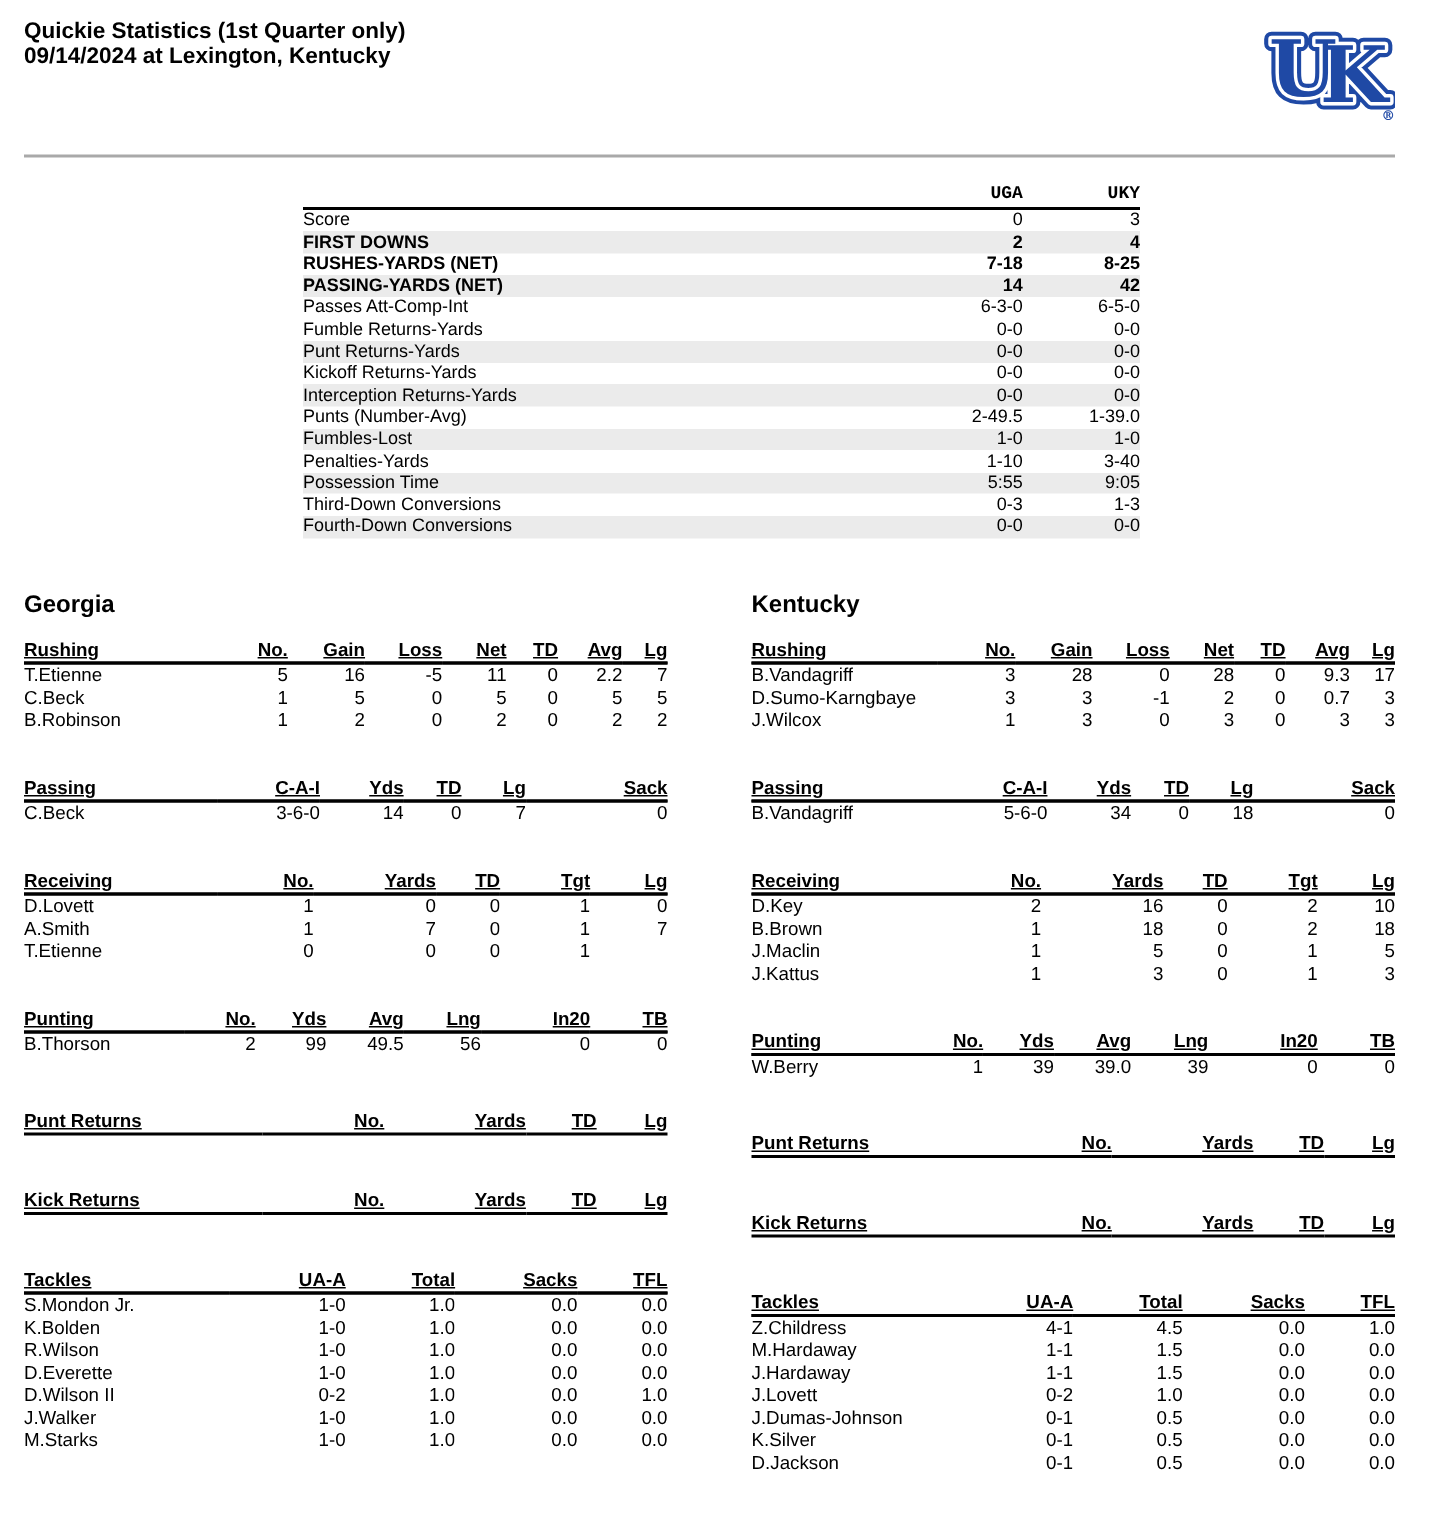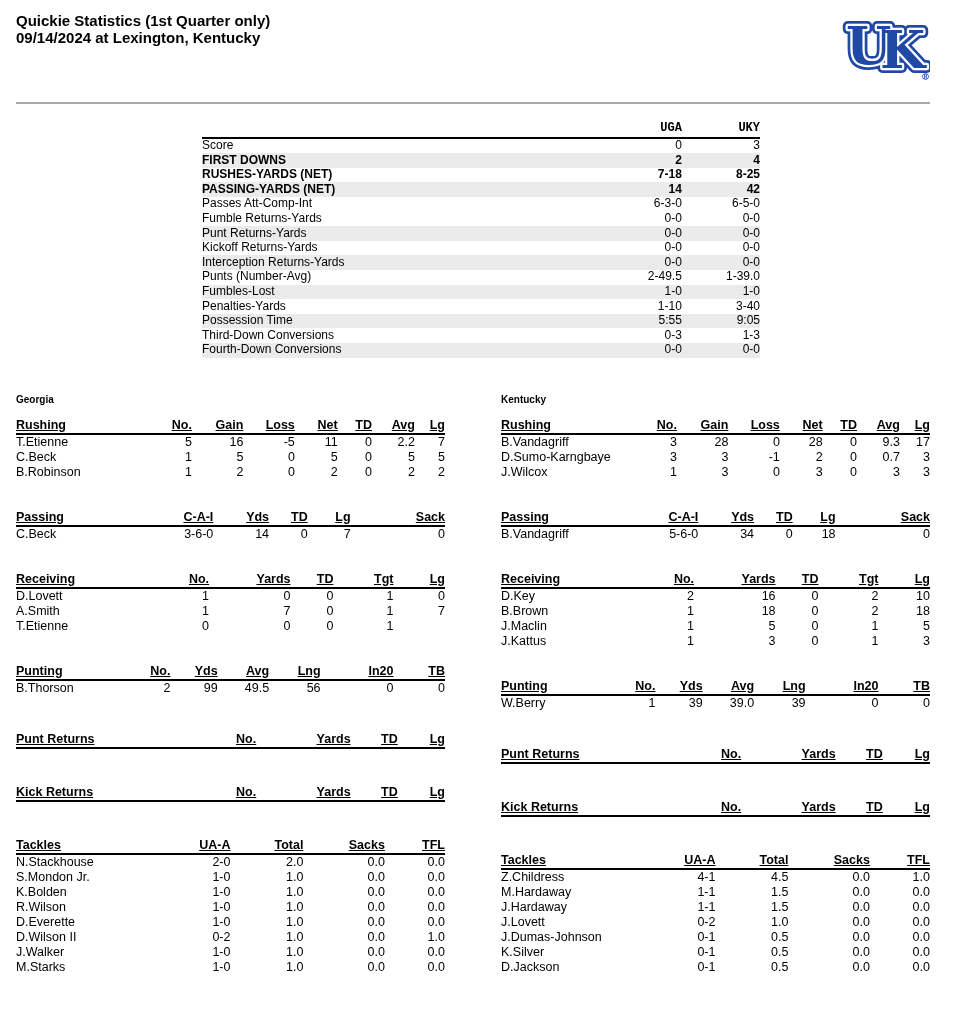--- a/index.html
+++ b/index.html
@@ -34,21 +34,21 @@
   
   .summary{margin-top:18px;margin-left:186px;width:558px;}
   .summary .tbl{font-size:12px;line-height:13.6px;}
   .summary .tbl thead tr{border-bottom:2px solid #000;font-family:Liberation Mono, monospace;}
   .t-summary th:nth-child(1){width:72%;}
   .t-summary th:nth-child(2){width:14%;}
   .t-summary th:nth-child(3){width:14%;}
 
   
   .teams{display:grid;grid-template-columns:1fr 1fr;column-gap:56px;margin-top:36px;}
-  .team-name{font-size:10px;font-weight:bold;margin-bottom:13px;}
+  .team-name{font-size:16px;font-weight:bold;margin-bottom:13px;}
   .team .tbl{font-size:12.5px;line-height:14px;}
   .team .tbl thead tr{border-bottom:2px solid #000;}
   .team .tbl th{text-decoration:underline;}
   .sect{margin-top:30px;}
   .sect-lg{margin-top:36px;}
 
   .t-rushing th:nth-child(1){width:29%}.t-rushing th:nth-child(2){width:12%}
   .t-rushing th:nth-child(3){width:12%}.t-rushing th:nth-child(4){width:12%}
   .t-rushing th:nth-child(5){width:10%}.t-rushing th:nth-child(6){width:8%}
   .t-rushing th:nth-child(7){width:10%}.t-rushing th:nth-child(8){width:7%}
@@ -380,27 +380,20 @@
               <tr>
                 <th>Tackles</th>
                 <th>UA-A</th>
                 <th>Total</th>
                 <th>Sacks</th>
                 <th>TFL</th>
               </tr>
             </thead>
             <tbody>
               <tr>
-                <td>N.Stackhouse</td>
-                <td>2-0</td>
-                <td>2.0</td>
-                <td>0.0</td>
-                <td>0.0</td>
-              </tr>
-              <tr>
                 <td>S.Mondon Jr.</td>
                 <td>1-0</td>
                 <td>1.0</td>
                 <td>0.0</td>
                 <td>0.0</td>
               </tr>
               <tr>
                 <td>K.Bolden</td>
                 <td>1-0</td>
                 <td>1.0</td>

